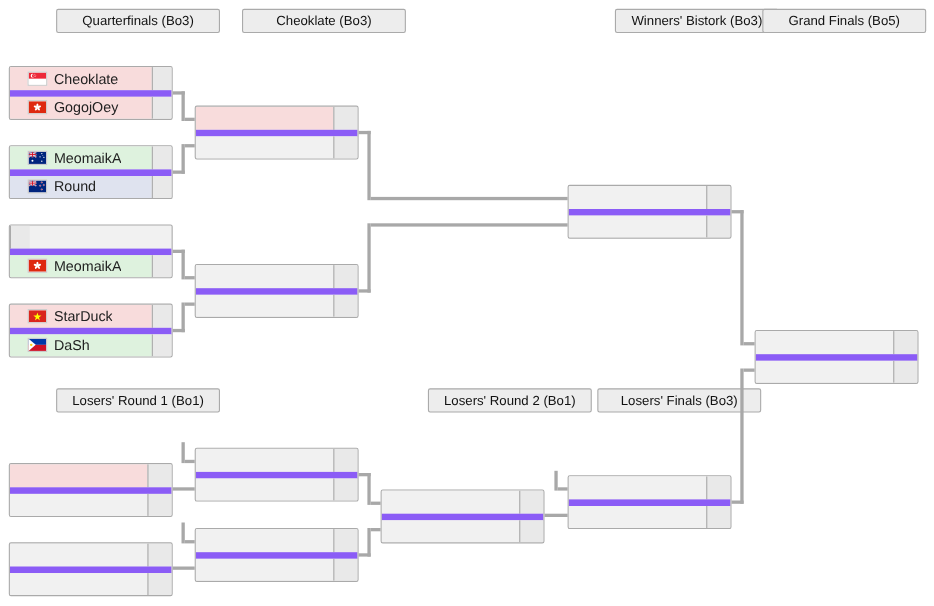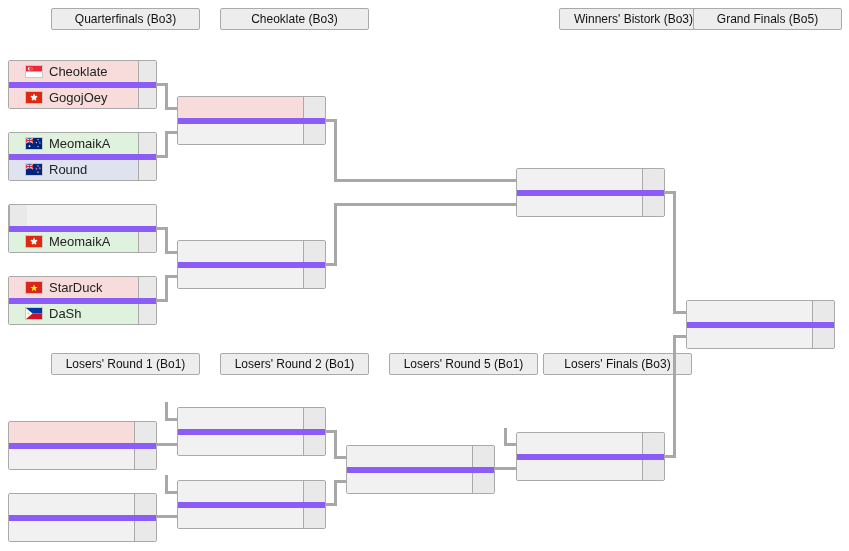--- a/index.html
+++ b/index.html
@@ -32,22 +32,21 @@
 </head>
 <body>
 
 <div id="bracket">
 
   <div class="hdr" style="left:8px;top:8px">Quarterfinals (Bo3)</div>
   <div class="hdr" style="left:177px;top:8px">Cheoklate (Bo3)</div>
   <div class="hdr" style="left:516px;top:8px">Winners' Bistork (Bo3)</div>
   <div class="hdr" style="left:650px;top:8px">Grand Finals (Bo5)</div>
   <div class="hdr" style="left:8px;top:353px">Losers' Round 1 (Bo1)</div>
-  <div class="hdr" style="left:177px;top:353px">Losers' Round 2 (Bo1)</div>
-  <div class="hdr" style="left:346px;top:353px">Losers' Round 5 (Bo1)</div>
+  <div class="hdr" style="left:346px;top:353px">Losers' Round 2 (Bo1)</div>
   <div class="hdr" style="left:500px;top:353px">Losers' Finals (Bo3)</div>
 
   <div class="match" style="left:8px;top:60px">
     <div class="slot">
       <div class="parea red">
         <span class="flag">
           <svg viewBox="0 0 16 11">
               <rect width="16" height="11" fill="#fff"></rect>
               <rect width="16" height="5.5" fill="#ed2939"></rect>
               <circle cx="3.6" cy="2.75" r="1.7" fill="#fff"></circle>

